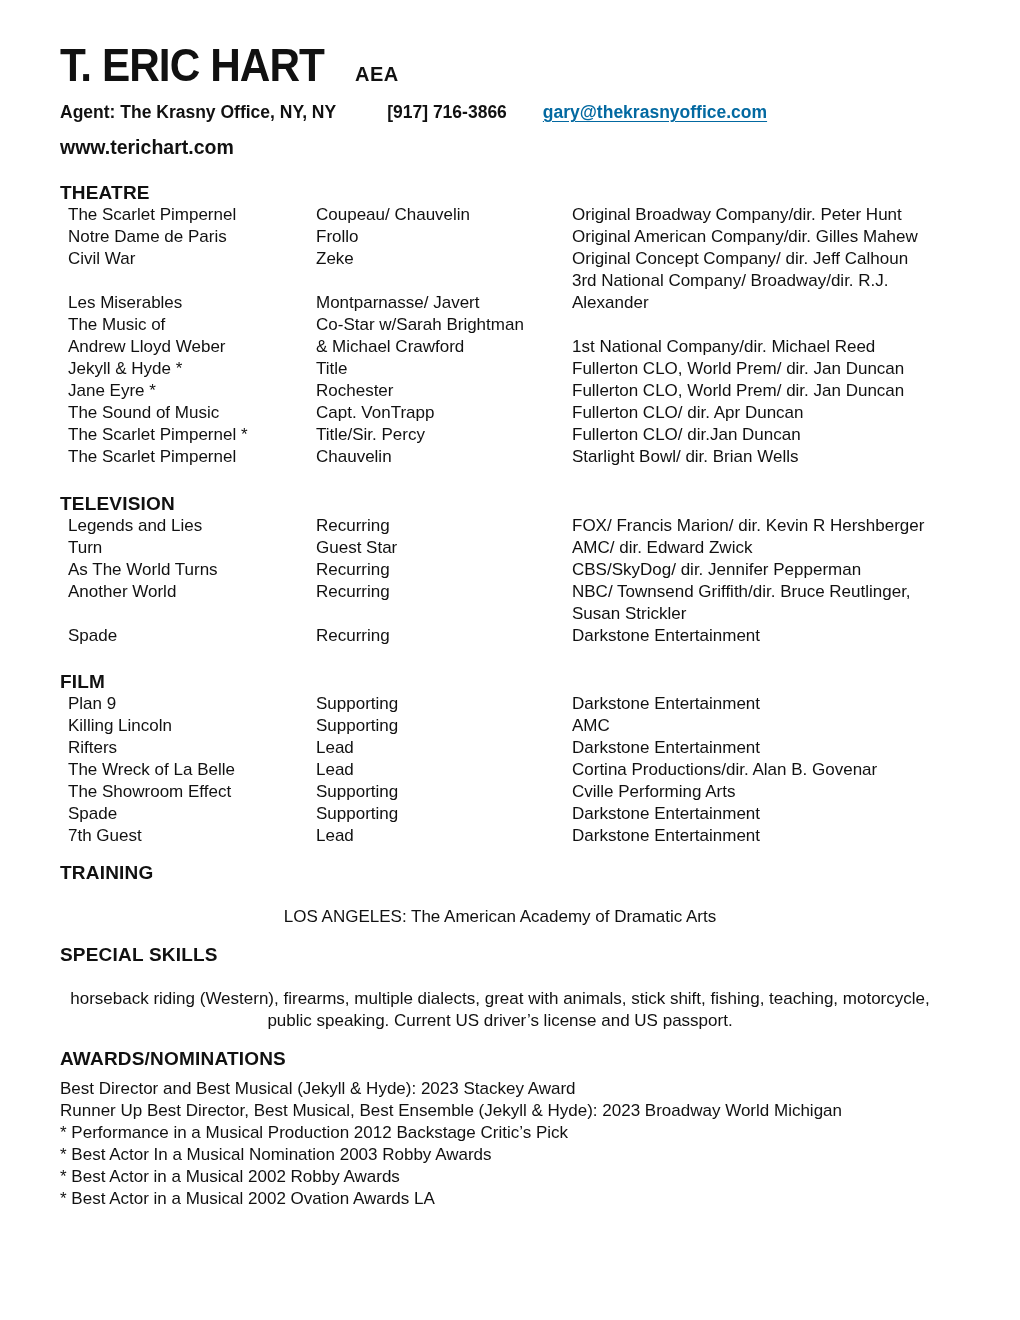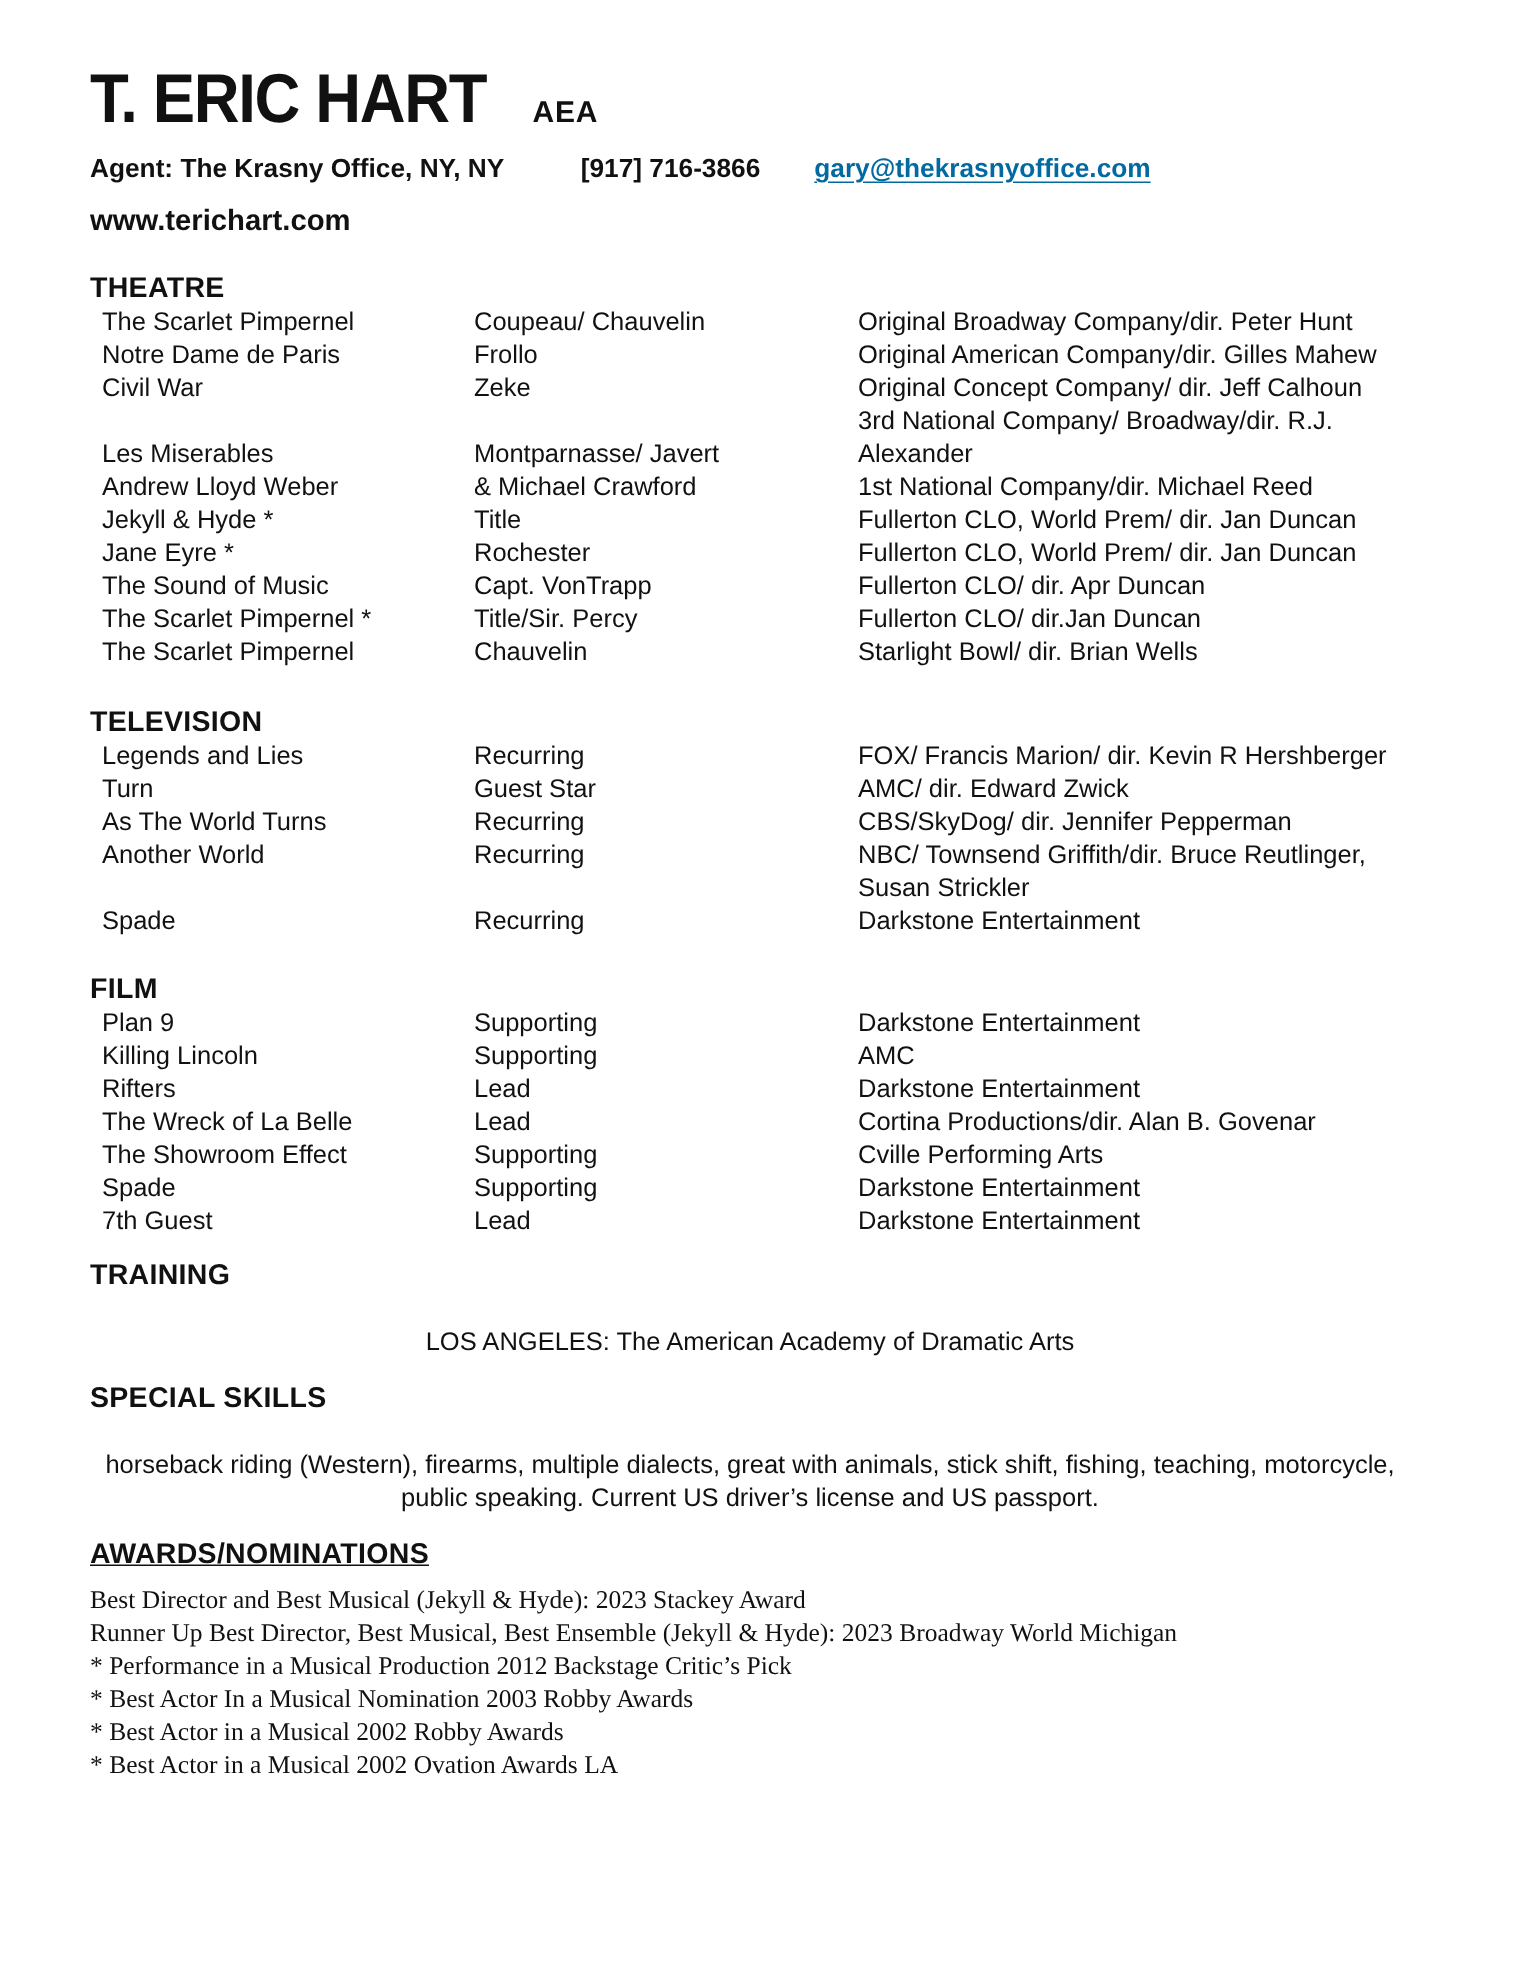--- a/index.html
+++ b/index.html
@@ -33,36 +33,36 @@
 
   
   .section-heading {
     font-size:19px; font-weight:700; letter-spacing:0.2px;
   }
   .h-theatre   { margin-top:23px; }
   .h-tv        { margin-top:25px; }
   .h-film      { margin-top:24px; }
   .h-training  { margin-top:15px; }
   .h-skills    { margin-top:16px; }
-  .h-awards    { margin-top:16px;text-decoration:underline; }
+  .h-awards    { margin-top:16px; }
 
   
   .cast-table { margin-top:0; padding-left:8px; }
   .cast-row {
     display:grid; grid-template-columns:248px 256px 1fr;
     font-size:17px; line-height:22px;
   }
   .cast-row .cell { white-space:nowrap; }
 
   
   .para {
     margin-top:22px; font-size:17px; line-height:22px; max-width:880px;text-align:center;
   }
   .award-list { margin-top:8px; }
-  .award-line { font-size:17px; line-height:22px; white-space:nowrap;font-family:Liberation Serif, serif; }
+  .award-line { font-size:17px; line-height:22px; white-space:nowrap; }
 </style>
 </head>
 <body>
 
 <div class="page">
 
   <div class="name-line">
     <span class="actor-name">T. ERIC HART</span><span class="union">AEA</span>
   </div>
   <div class="agent-line">
@@ -89,20 +89,25 @@
       </div>
       <div class="cast-row">
         <div class="cell production"></div>
         <div class="cell role"></div>
         <div class="cell company">3rd National Company/ Broadway/dir. R.J.</div>
       </div>
       <div class="cast-row">
         <div class="cell production">Les Miserables</div>
         <div class="cell role">Montparnasse/ Javert</div>
         <div class="cell company">Alexander</div>
+      </div>
+      <div class="cast-row">
+        <div class="cell production">The Music of</div>
+        <div class="cell role">Co-Star w/Sarah Brightman</div>
+        <div class="cell company"></div>
       </div>
       <div class="cast-row">
         <div class="cell production">Andrew Lloyd Weber</div>
         <div class="cell role">&amp; Michael Crawford</div>
         <div class="cell company">1st National Company/dir. Michael Reed</div>
       </div>
       <div class="cast-row">
         <div class="cell production">Jekyll &amp; Hyde *</div>
         <div class="cell role">Title</div>
         <div class="cell company">Fullerton CLO, World Prem/ dir. Jan Duncan</div>

